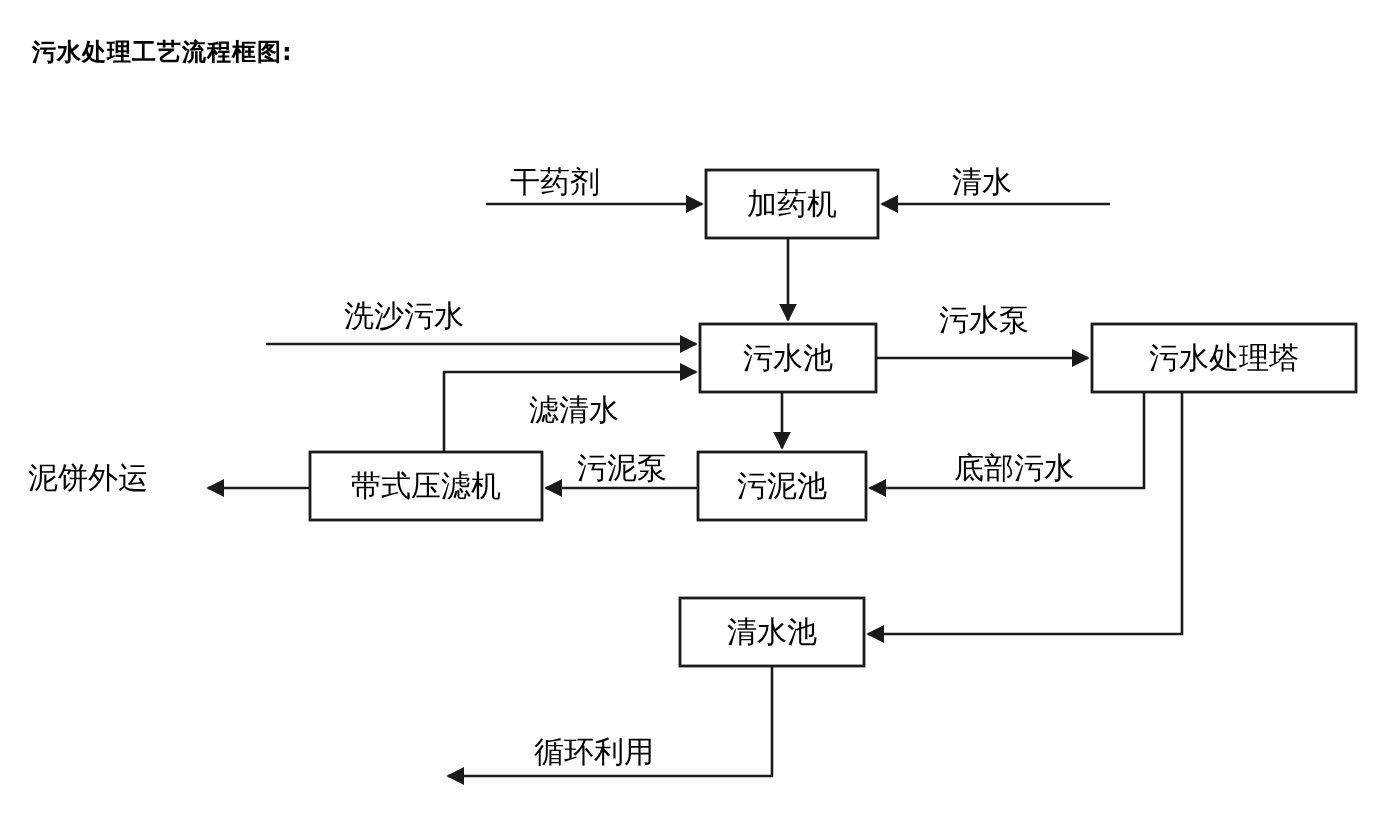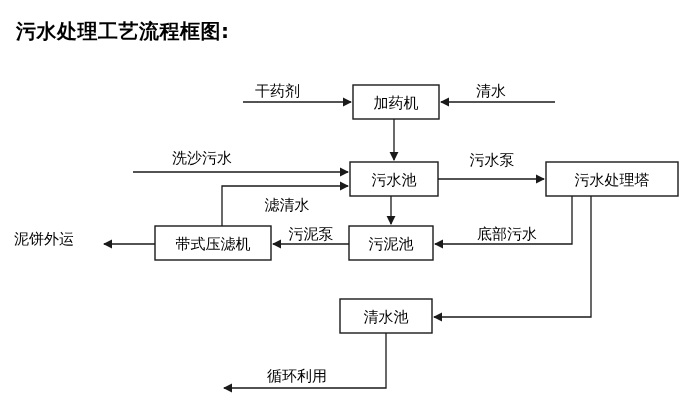--- a/index.html
+++ b/index.html
@@ -11,21 +11,21 @@
     width: 700px;
     height: 420px;
     position: relative;
     font-family: "DejaVu Sans", "Liberation Sans", sans-serif;
     overflow: hidden;
   }
   #page-title {
     position: absolute;
     left: 16px;
     top: 18px;
-    font-size: 20px;
+    font-size: 12px;
     font-weight: bold;
     color: #000000;
     letter-spacing: 0.5px;
     white-space: nowrap;
   }
   #flow-svg {
     position: absolute;
     left: 0;
     top: 0;
   }

